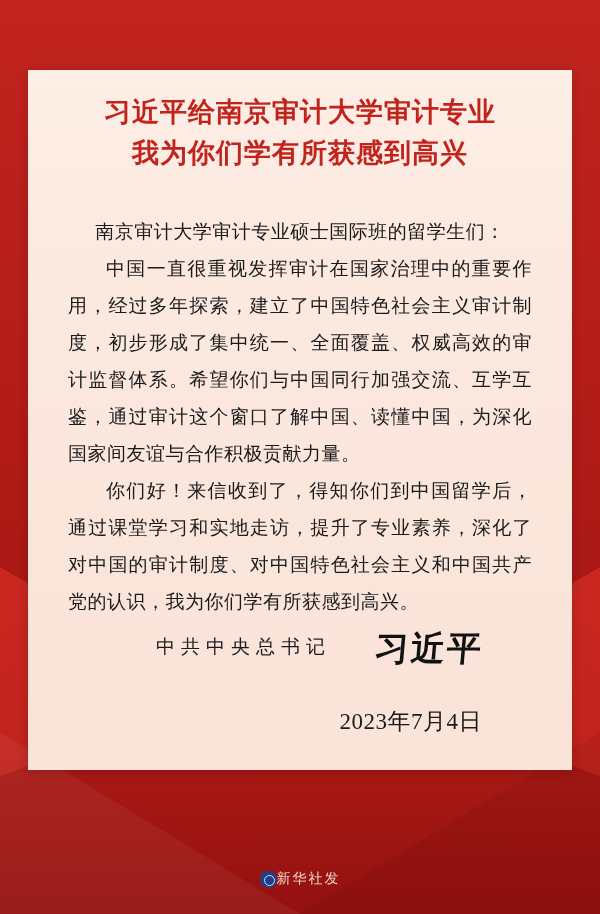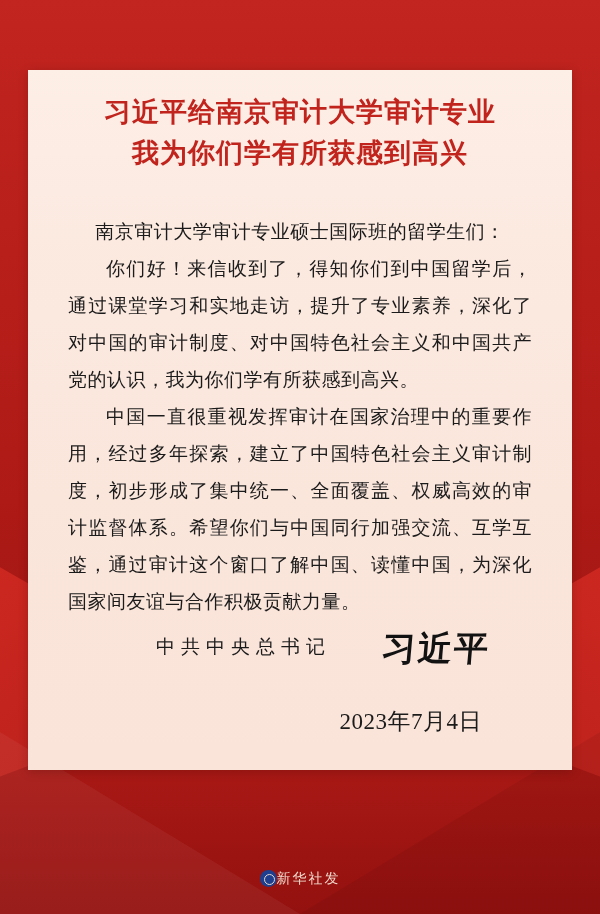--- a/index.html
+++ b/index.html
@@ -124,21 +124,20 @@
     position: absolute;
     left: 0;
     top: 560px;
     width: 544px;
     padding: 0 46px;
   }
   .sign-row {
     display: flex;
     align-items: flex-start;
     justify-content: flex-start;
-    gap: 7px;
   }
   .sign-titles {
     margin-left: 82px;
     text-align: center;
   }
   .sign-title-line {
     font-size: 19px;
     color: #1b1b1b;
     letter-spacing: 6px;
     line-height: 1.75;
@@ -162,21 +161,21 @@
     letter-spacing: 0.5px;
   }
 
   
   .credit {
     position: absolute;
     left: 0;
     bottom: 26px;
     width: 600px;
     display: flex;
-    align-items: flex-start;
+    align-items: center;
     justify-content: center;
     z-index: 6;
   }
   .credit-mark {
     width: 17px;
     height: 17px;
     border-radius: 50%;
     background: #1e3f8f;
     position: relative;
     display: inline-block;
@@ -210,22 +209,22 @@
 
   <div class="sheet">
 
     <div class="title-block">
       <div class="title-line">习近平给南京审计大学审计专业</div>
       <div class="title-line">我为你们学有所获感到高兴</div>
     </div>
 
     <div class="body-block">
       <div class="salutation">南京审计大学审计专业硕士国际班的留学生们：</div>
+      <div class="para">中国一直很重视发挥审计在国家治理中的重要作用，经过多年探索，建立了中国特色社会主义审计制度，初步形成了集中统一、全面覆盖、权威高效的审计监督体系。希望你们与中国同行加强交流、互学互鉴，通过审计这个窗口了解中国、读懂中国，为深化国家间友谊与合作积极贡献力量。</div>
       <div class="para">你们好！来信收到了，得知你们到中国留学后，通过课堂学习和实地走访，提升了专业素养，深化了对中国的审计制度、对中国特色社会主义和中国共产党的认识，我为你们学有所获感到高兴。</div>
-      <div class="para">中国一直很重视发挥审计在国家治理中的重要作用，经过多年探索，建立了中国特色社会主义审计制度，初步形成了集中统一、全面覆盖、权威高效的审计监督体系。希望你们与中国同行加强交流、互学互鉴，通过审计这个窗口了解中国、读懂中国，为深化国家间友谊与合作积极贡献力量。</div>
     </div>
 
     <div class="sign-block">
       <div class="sign-row">
         <div class="sign-titles">
           <div class="sign-title-line">中共中央总书记</div>
         </div>
         <div class="signature">习近平</div>
       </div>
       <div class="date">2023年7月4日</div>

